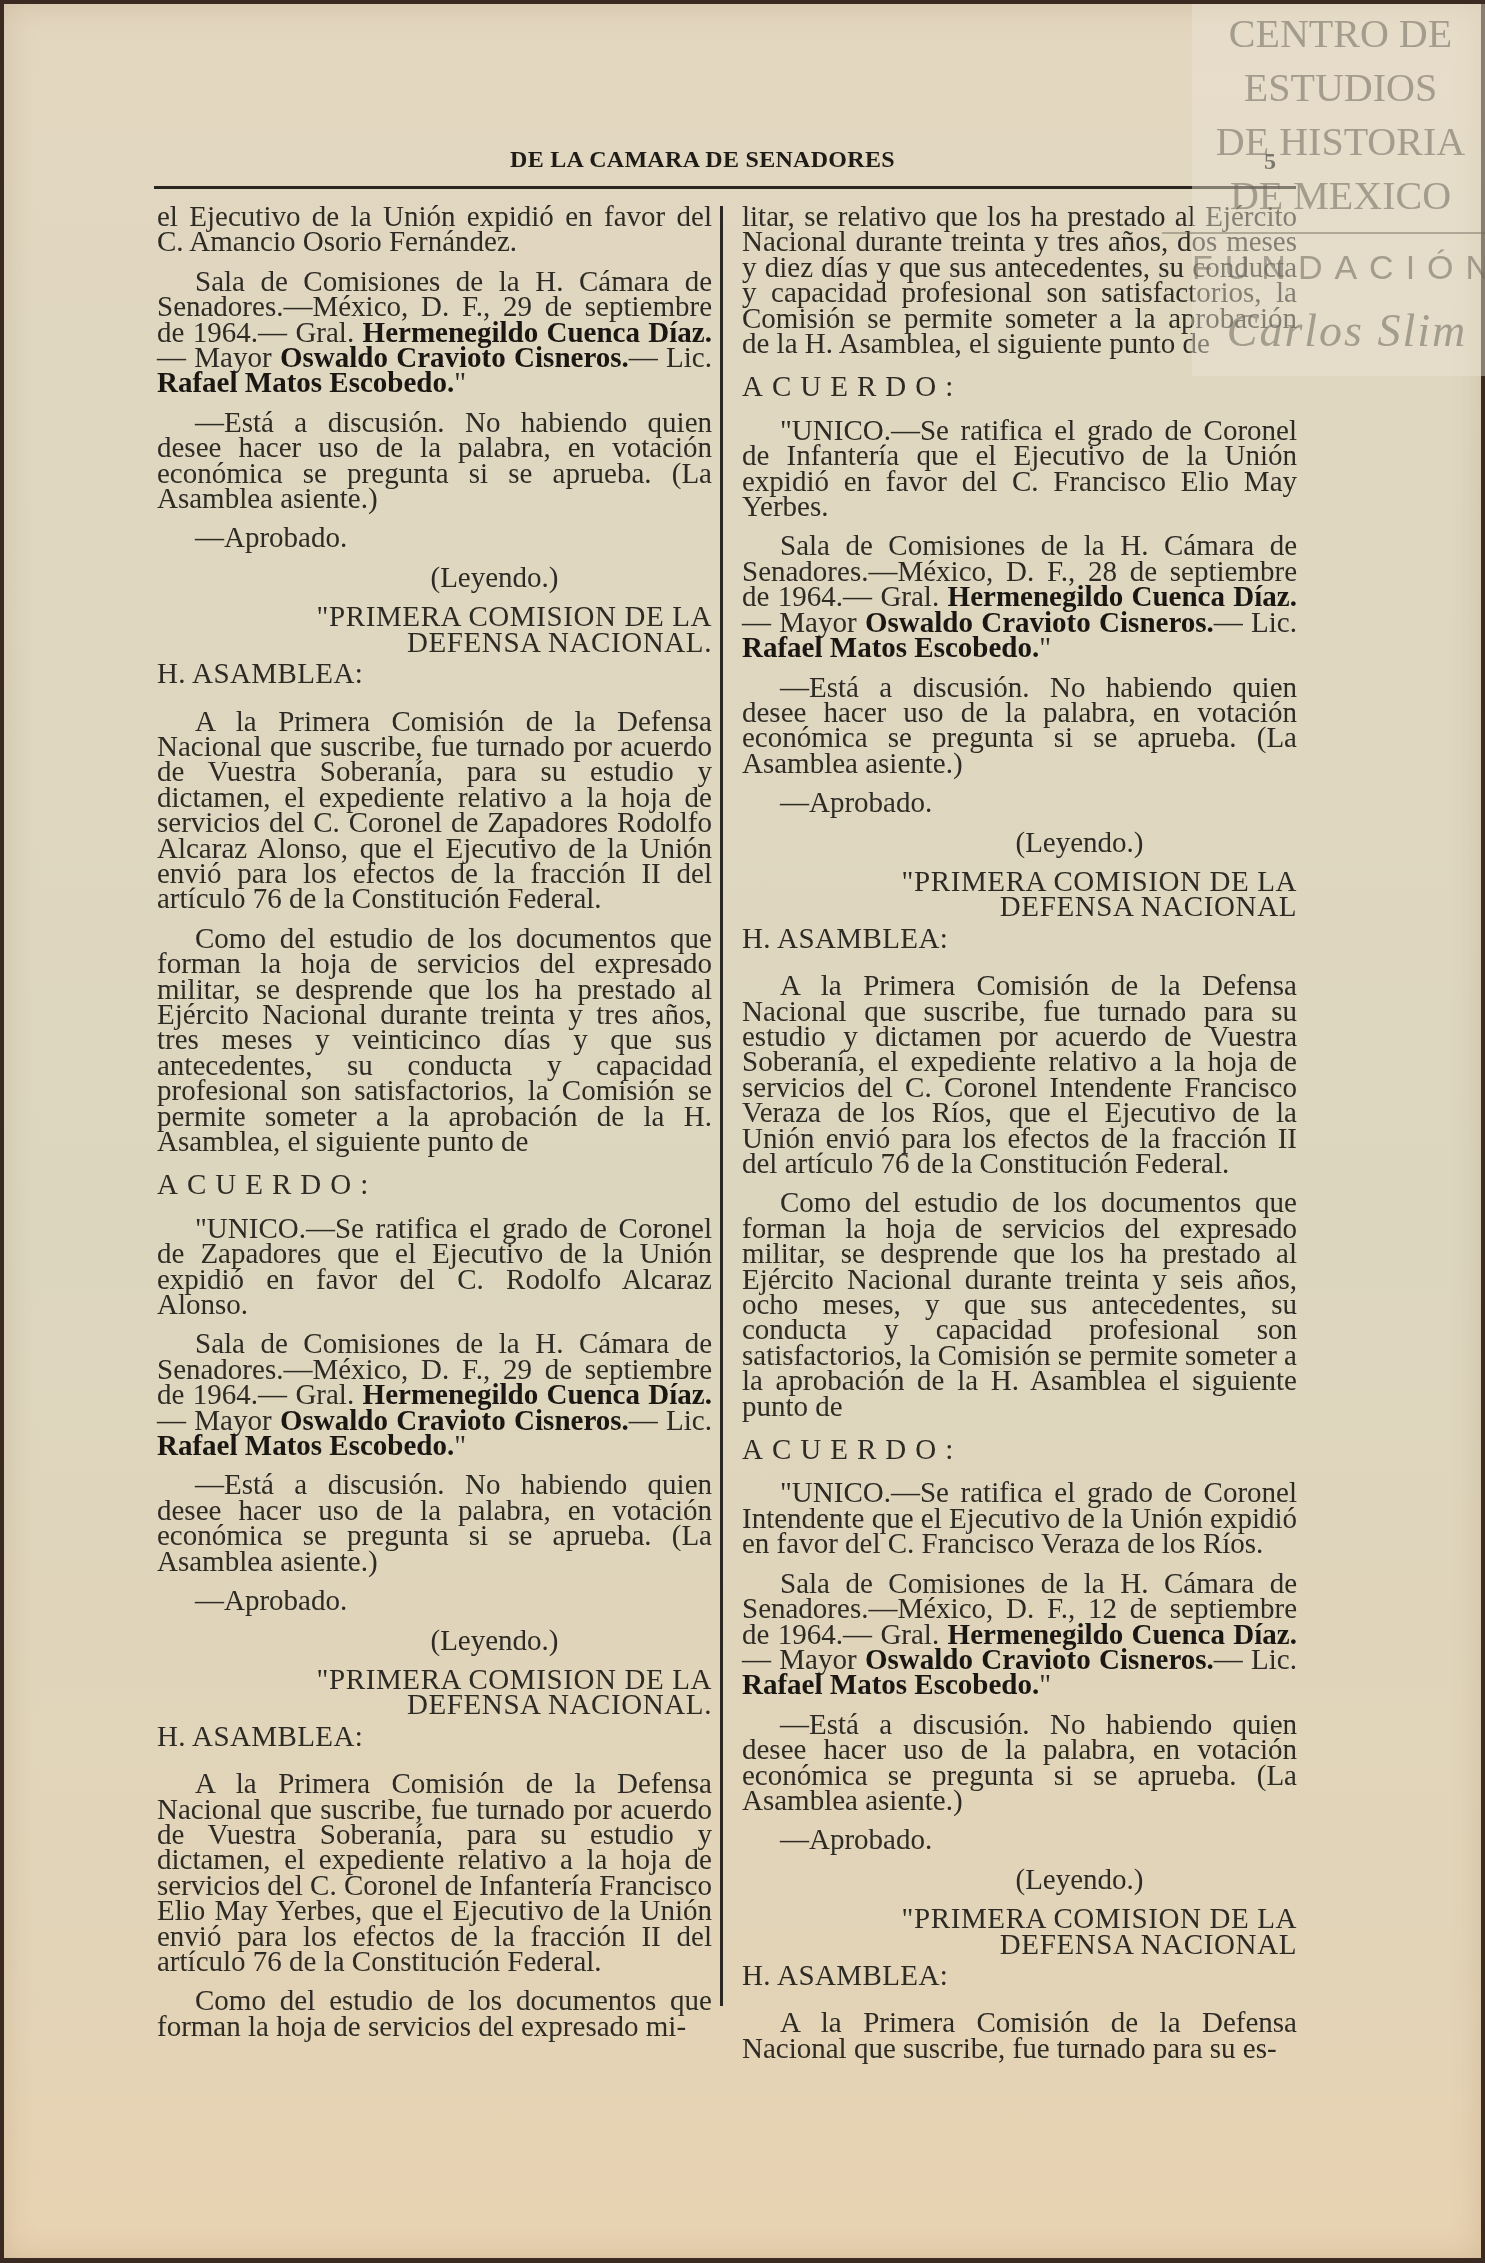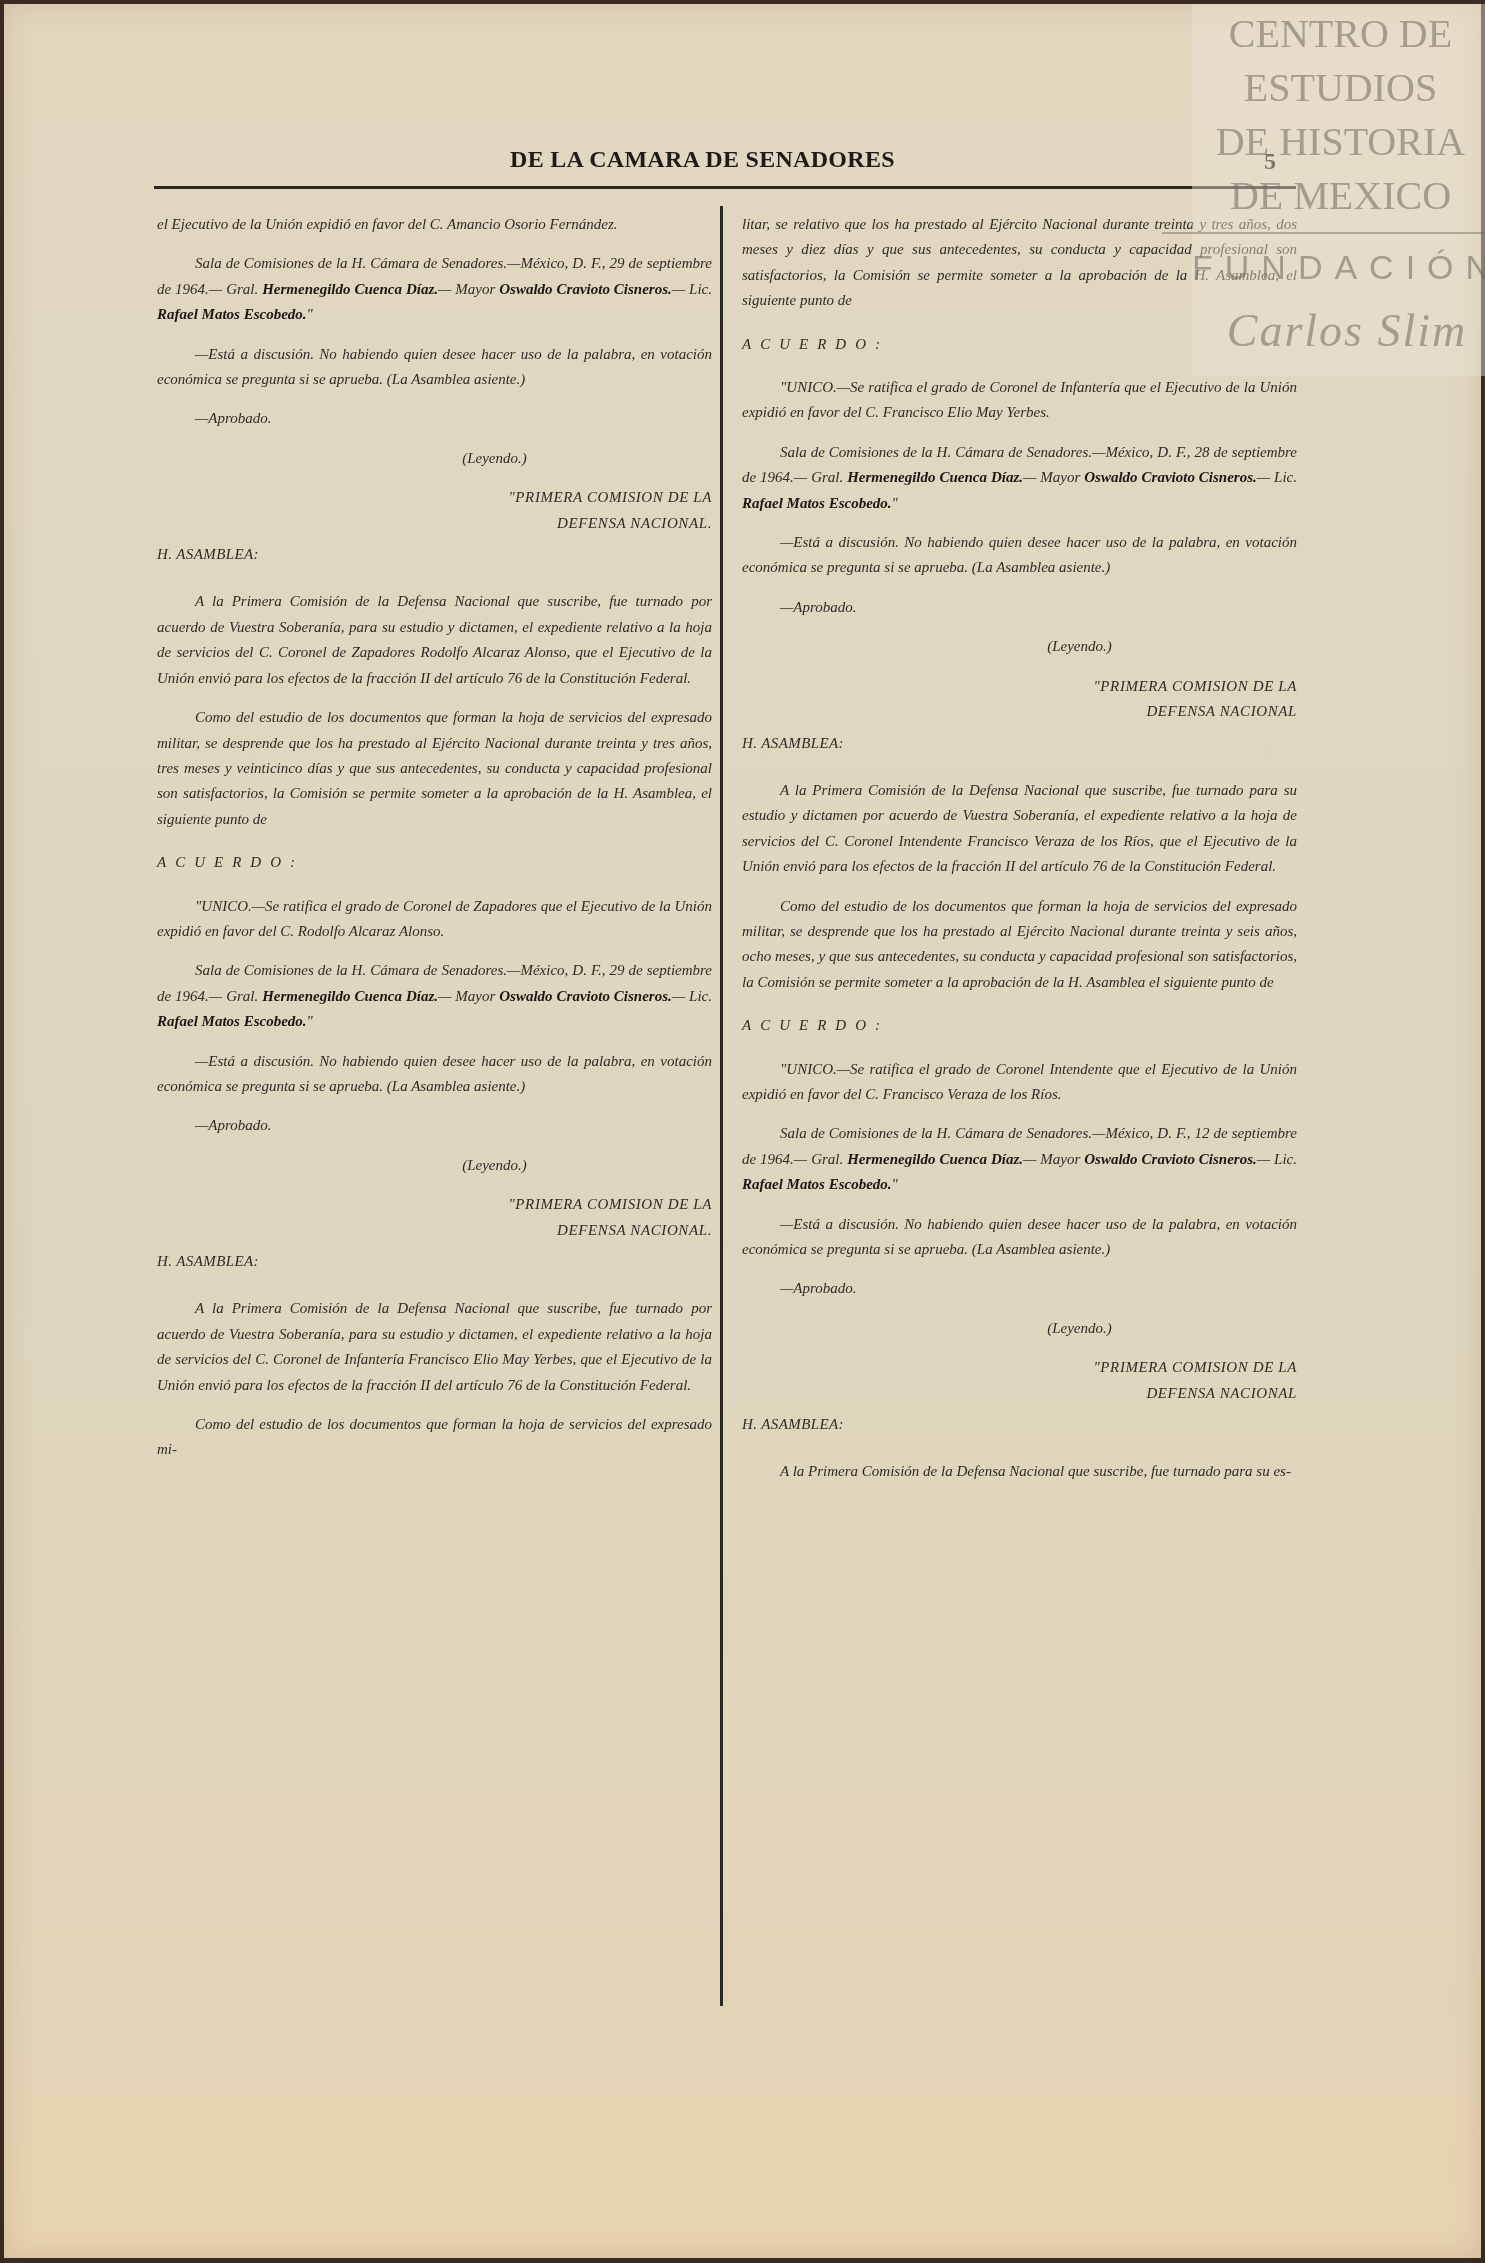--- a/index.html
+++ b/index.html
@@ -25,22 +25,22 @@
   .page-number {
     position: absolute; left: 1112px; top: 6px; font-weight: bold; font-size: 24px; color: #1f1c18;
   }
   .head-rule {
     position: absolute; left: 150px; top: 182px; width: 1142px; height: 3px; background: #2a2621;
   }
   .col-divider {
     position: absolute; left: 716px; top: 202px; width: 3px; height: 1800px; background: #2b2722;
   }
   .column {
-    position: absolute; top: 208px; width: 555px;
-    font-size: 15px; line-height: 25.4px; text-align: justify; font-style: italic;
+    position: absolute; top: 200px; width: 555px;
+    font-size: 29px; line-height: 25.4px; text-align: justify;
   }
   .col-left { left: 153px; }
   .col-right { left: 738px; }
   .column p { margin: 0 0 14px 0; text-indent: 38px; }
   .column p.noindent { text-indent: 0; }
   .leyendo { text-align: center; text-indent: 0 !important; margin-left: 120px !important; }
   .comision { text-align: right; text-indent: 0 !important; letter-spacing: 0.6px; margin-bottom: 6px !important; }
   .comision span { display: block; }
   .asamblea { text-indent: 0 !important; margin-bottom: 22px !important; letter-spacing: 0.4px; }
   .acuerdo { text-align: left; text-indent: 0 !important; letter-spacing: 9px; margin: 18px 0 18px 0 !important; }

